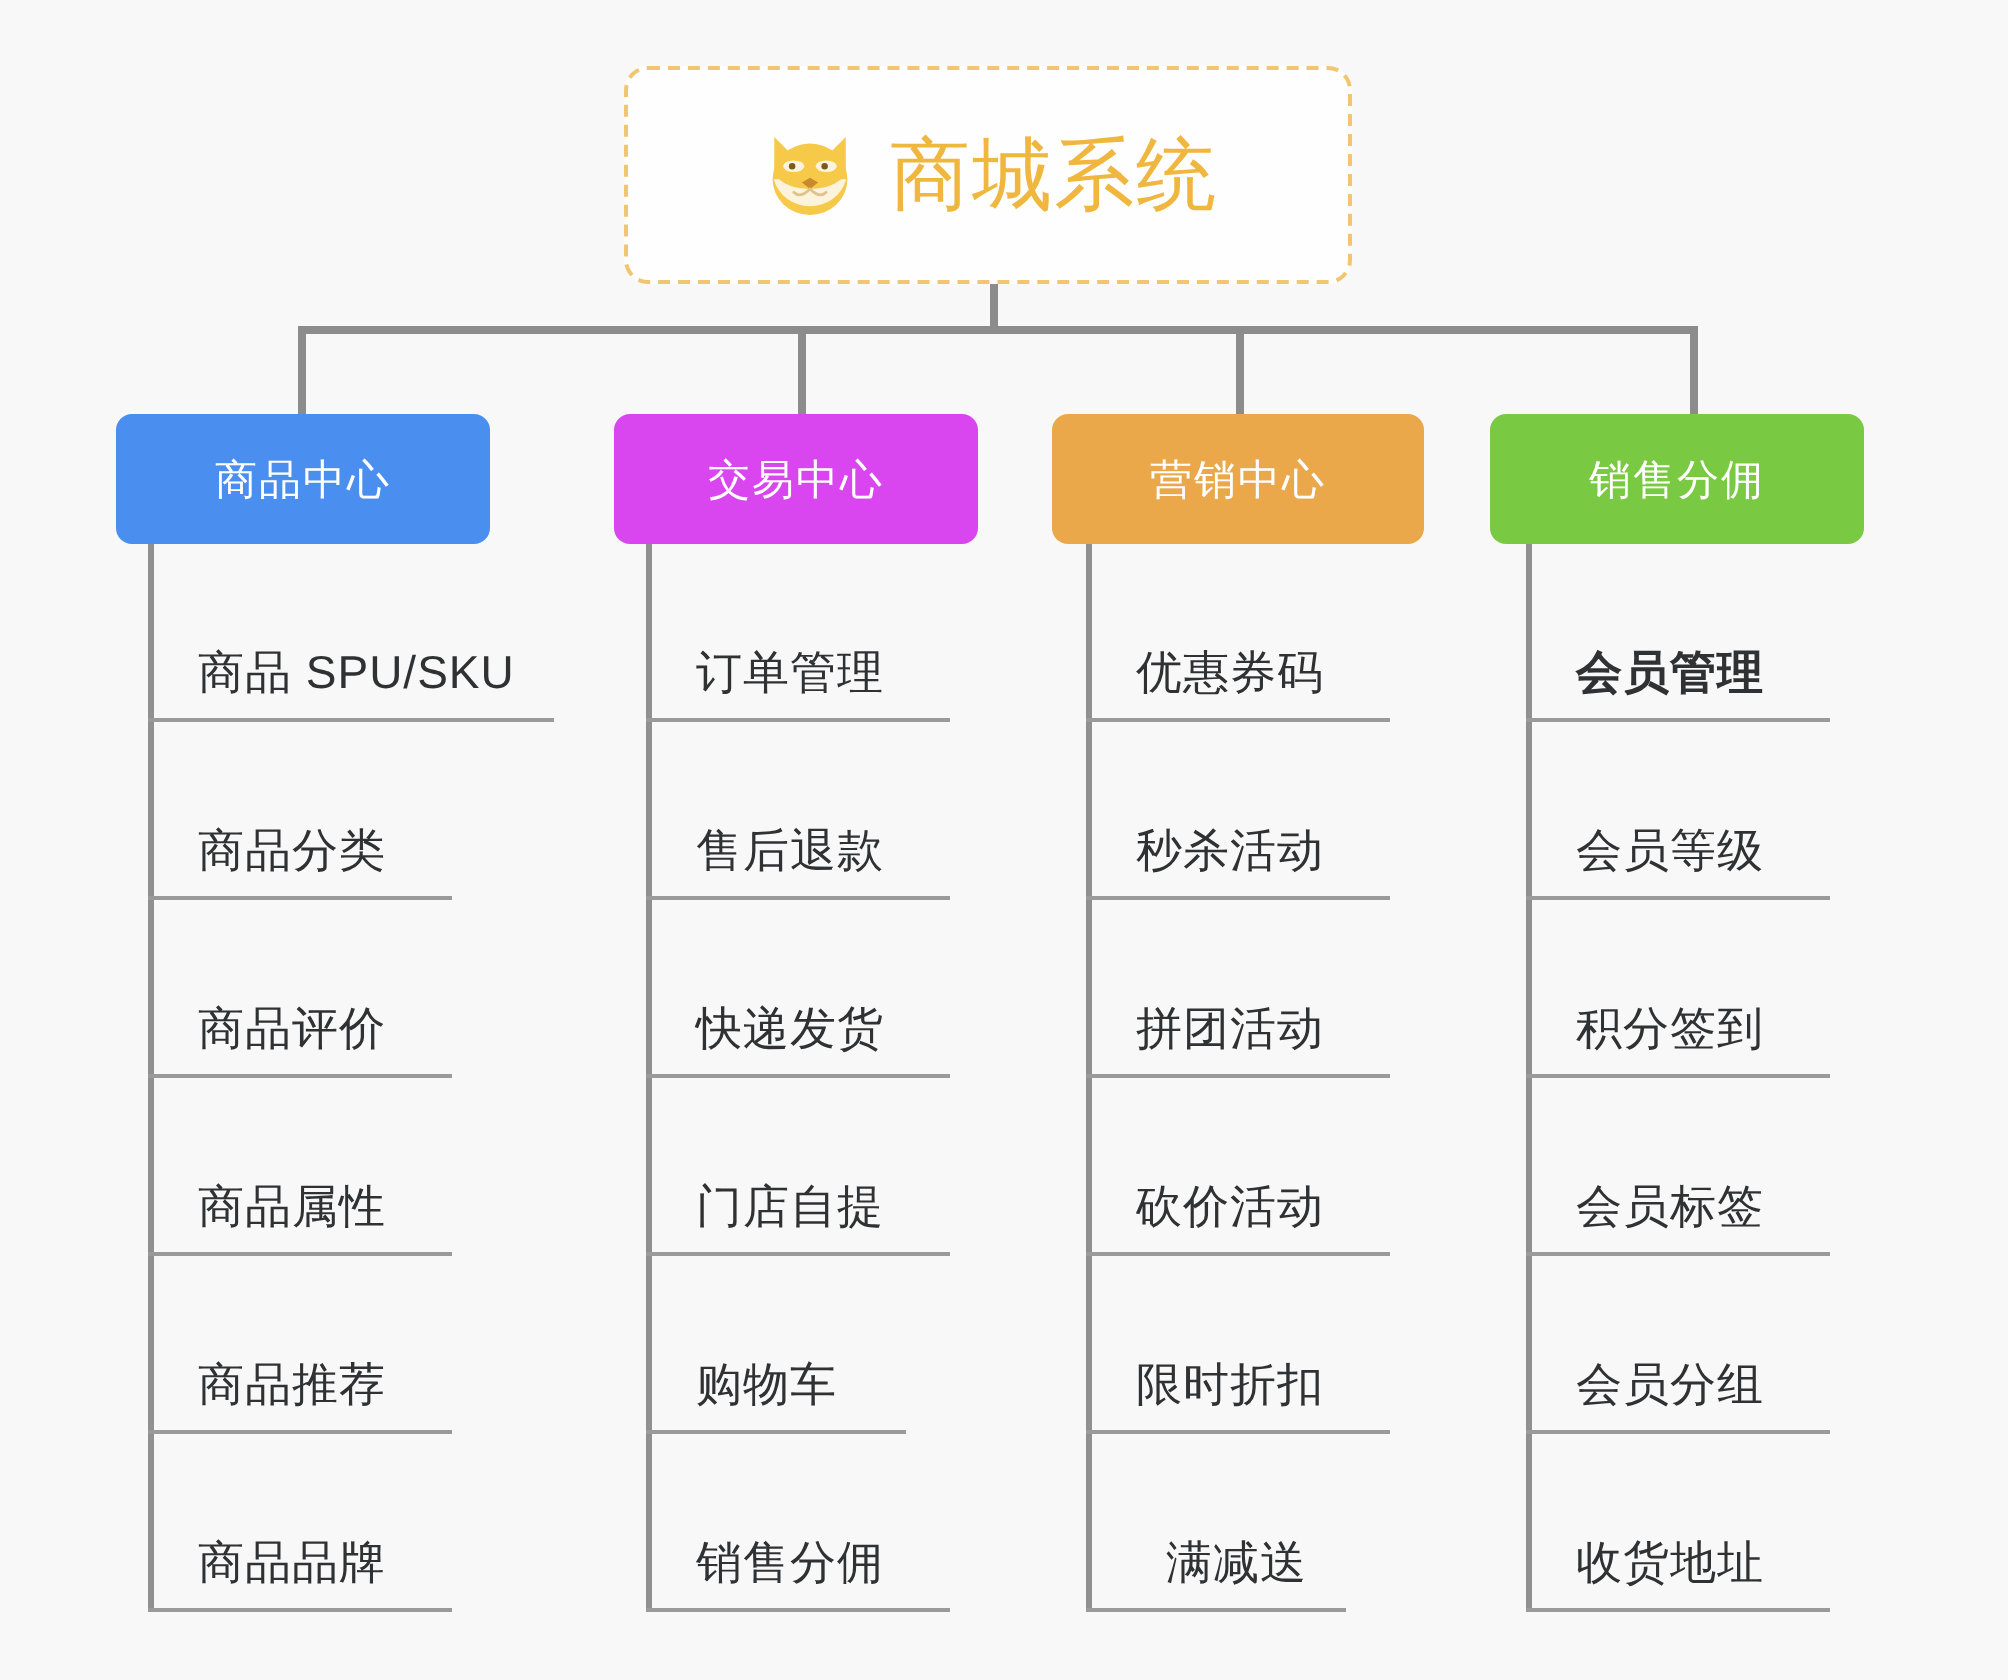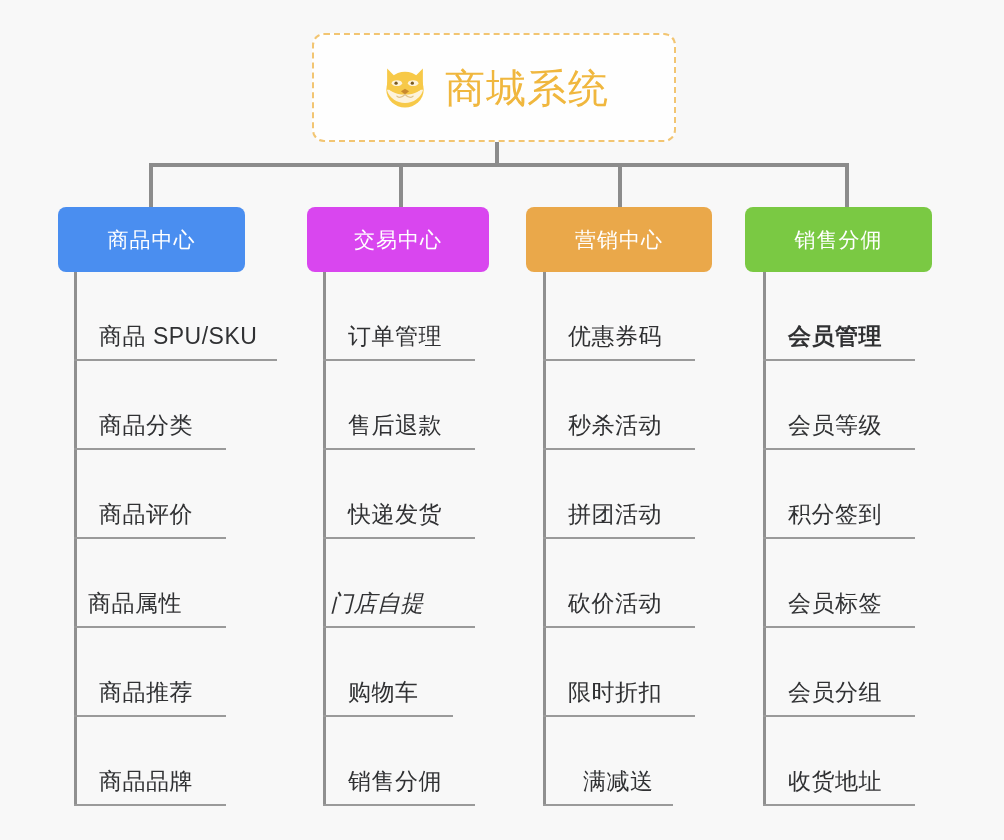--- a/index.html
+++ b/index.html
@@ -156,21 +156,21 @@
       </div>
       <div class="leaf">
         <span class="leaf-label" style="left:25px;">商品分类</span>
         <span class="leaf-rule" style="left:0; width:152px;"></span>
       </div>
       <div class="leaf">
         <span class="leaf-label" style="left:25px;">商品评价</span>
         <span class="leaf-rule" style="left:0; width:152px;"></span>
       </div>
       <div class="leaf">
-        <span class="leaf-label" style="left:14px;">商品属性</span>
+        <span class="leaf-label" style="left:25px;">商品属性</span>
         <span class="leaf-rule" style="left:0; width:152px;"></span>
       </div>
       <div class="leaf">
         <span class="leaf-label" style="left:25px;">商品推荐</span>
         <span class="leaf-rule" style="left:0; width:152px;"></span>
       </div>
       <div class="leaf">
         <span class="leaf-label" style="left:25px;">商品品牌</span>
         <span class="leaf-rule" style="left:0; width:152px;"></span>
       </div>
@@ -189,21 +189,21 @@
       </div>
       <div class="leaf">
         <span class="leaf-label" style="left:25px;">售后退款</span>
         <span class="leaf-rule" style="left:0; width:152px;"></span>
       </div>
       <div class="leaf">
         <span class="leaf-label" style="left:25px;">快递发货</span>
         <span class="leaf-rule" style="left:0; width:152px;"></span>
       </div>
       <div class="leaf">
-        <span class="leaf-label" style="left:7px;font-style:italic;">门店自提</span>
+        <span class="leaf-label" style="left:25px;">门店自提</span>
         <span class="leaf-rule" style="left:0; width:152px;"></span>
       </div>
       <div class="leaf">
         <span class="leaf-label" style="left:25px;">购物车</span>
         <span class="leaf-rule" style="left:0; width:130px;"></span>
       </div>
       <div class="leaf">
         <span class="leaf-label" style="left:25px;">销售分佣</span>
         <span class="leaf-rule" style="left:0; width:152px;"></span>
       </div>

